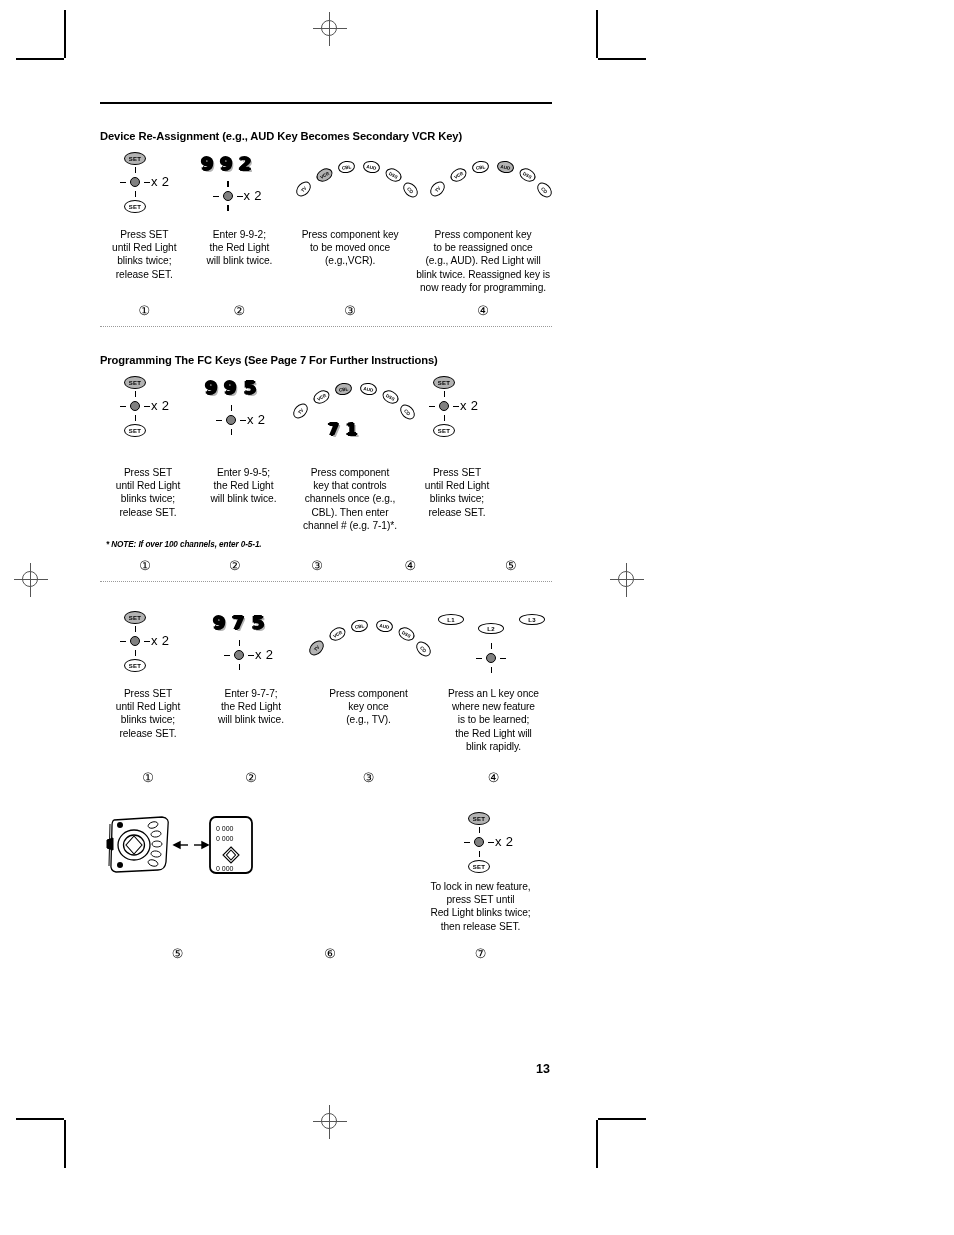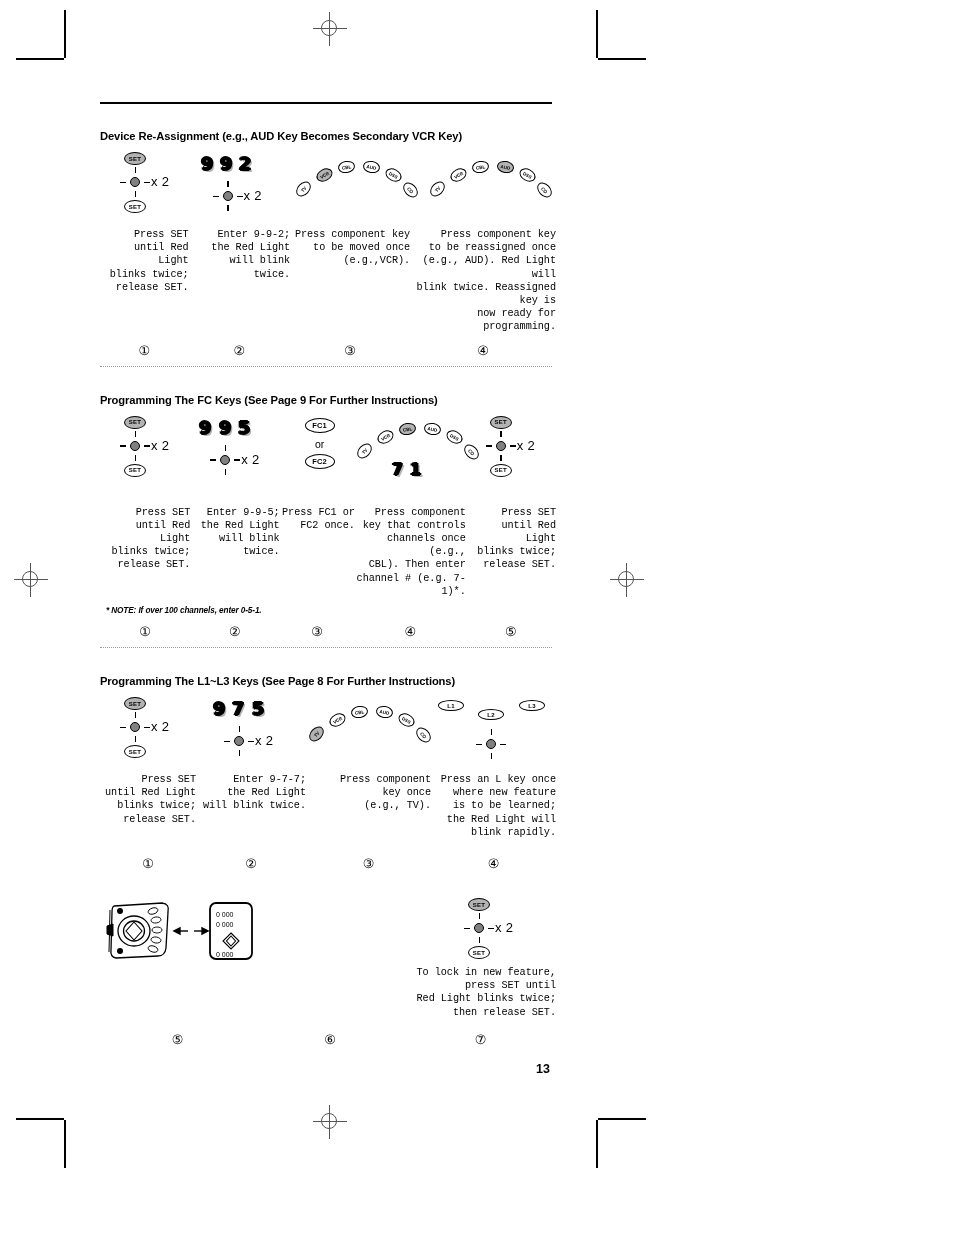--- a/index.html
+++ b/index.html
@@ -78,25 +78,24 @@
   }
   .step { position: relative; }
 
   .art {
     position: relative;
     height: 78px;
   }
   .art-tall { height: 92px; }
 
   .caption {
-    text-align: right;
+    text-align: center;
     font-size: 10.2px;
     line-height: 13.2px;
     letter-spacing: -0.05px;
-    font-family: Liberation Mono, monospace;
   }
 
   .note {
     font-size: 8.2px;
     font-style: italic;
     font-weight: bold;
     margin-top: 8px;
     margin-left: 6px;
     letter-spacing: -0.1px;
   }
@@ -336,21 +335,21 @@
       <div class="numrow">
         <div class="num" style="width:96px;">①</div>
         <div class="num" style="width:110px;">②</div>
         <div class="num" style="width:130px;">③</div>
         <div class="num" style="width:158px;">④</div>
       </div>
       <div class="divider"></div>
     </div>
 
     <div class="section">
-      <div class="section-title">Programming The FC Keys (See Page 9 For Further Instructions)</div>
+      <div class="section-title">Programming The FC Keys (See Page 7 For Further Instructions)</div>
 
       <div class="steps">
 
         <div class="step" style="width:96px;">
           <div class="art art-tall">
             <div class="pill pill-set filled" style="left:24px; top:2px;">SET</div>
             <div class="blink" style="left:20px; top:17px;">
               <span class="ray r-n"></span>
                 <span class="ray r-s"></span>
                 <span class="ray r-w"></span>
@@ -380,29 +379,20 @@
                 <span class="ray r-e"></span>
               <span class="bulb"></span>
             </div>
             <div class="xtimes" style="left:51px; top:38px;">x 2</div>
           </div>
           <div class="caption" style="white-space:pre-line;">Enter 9-9-5;
 the Red Light
 will blink twice.</div>
         </div>
 
-        <div class="step" style="width:80px;">
-          <div class="art art-tall">
-            <div class="pill pill-fc" style="left:25px; top:4px;">FC1</div>
-            <div style="position:absolute; left:25px; top:24px; width:30px; text-align:center; font-size:10.5px;">or</div>
-            <div class="pill pill-fc" style="left:25px; top:40px;">FC2</div>
-          </div>
-          <div class="caption" style="white-space:pre-line;">Press FC1 or
-FC2 once.</div>
-        </div>
 
         <div class="step" style="width:118px;">
           <div class="art art-tall">
             <div class="arc" style="left:-3px; top:4px;">
               <div class="keycap" style="left:4px;   top:27px; transform:rotate(-46deg);">TV</div>
               <div class="keycap" style="left:25px;  top:13px; transform:rotate(-28deg);">VCR</div>
               <div class="keycap hl" style="left:47px;  top:5px;  transform:rotate(-10deg);">CBL</div>
               <div class="keycap" style="left:72px;  top:5px;  transform:rotate(10deg);">AUD</div>
               <div class="keycap" style="left:94px;  top:13px; transform:rotate(28deg);">DSS</div>
               <div class="keycap" style="left:111px; top:28px; transform:rotate(46deg);">CD</div>
@@ -445,21 +435,20 @@
         <div class="num" style="width:96px;">①</div>
         <div class="num" style="width:95px;">②</div>
         <div class="num" style="width:80px;">③</div>
         <div class="num" style="width:118px;">④</div>
         <div class="num" style="width:96px;">⑤</div>
       </div>
       <div class="divider"></div>
     </div>
 
     <div class="section">
-      <div class="section-title">Programming The L1~L3 Keys (See Page 8 For Further Instructions)</div>
 
       <div class="steps">
 
         <div class="step" style="width:96px;">
           <div class="art">
             <div class="pill pill-set filled" style="left:24px; top:2px;">SET</div>
             <div class="blink" style="left:20px; top:17px;">
               <span class="ray r-n"></span>
                 <span class="ray r-s"></span>
                 <span class="ray r-w"></span>

